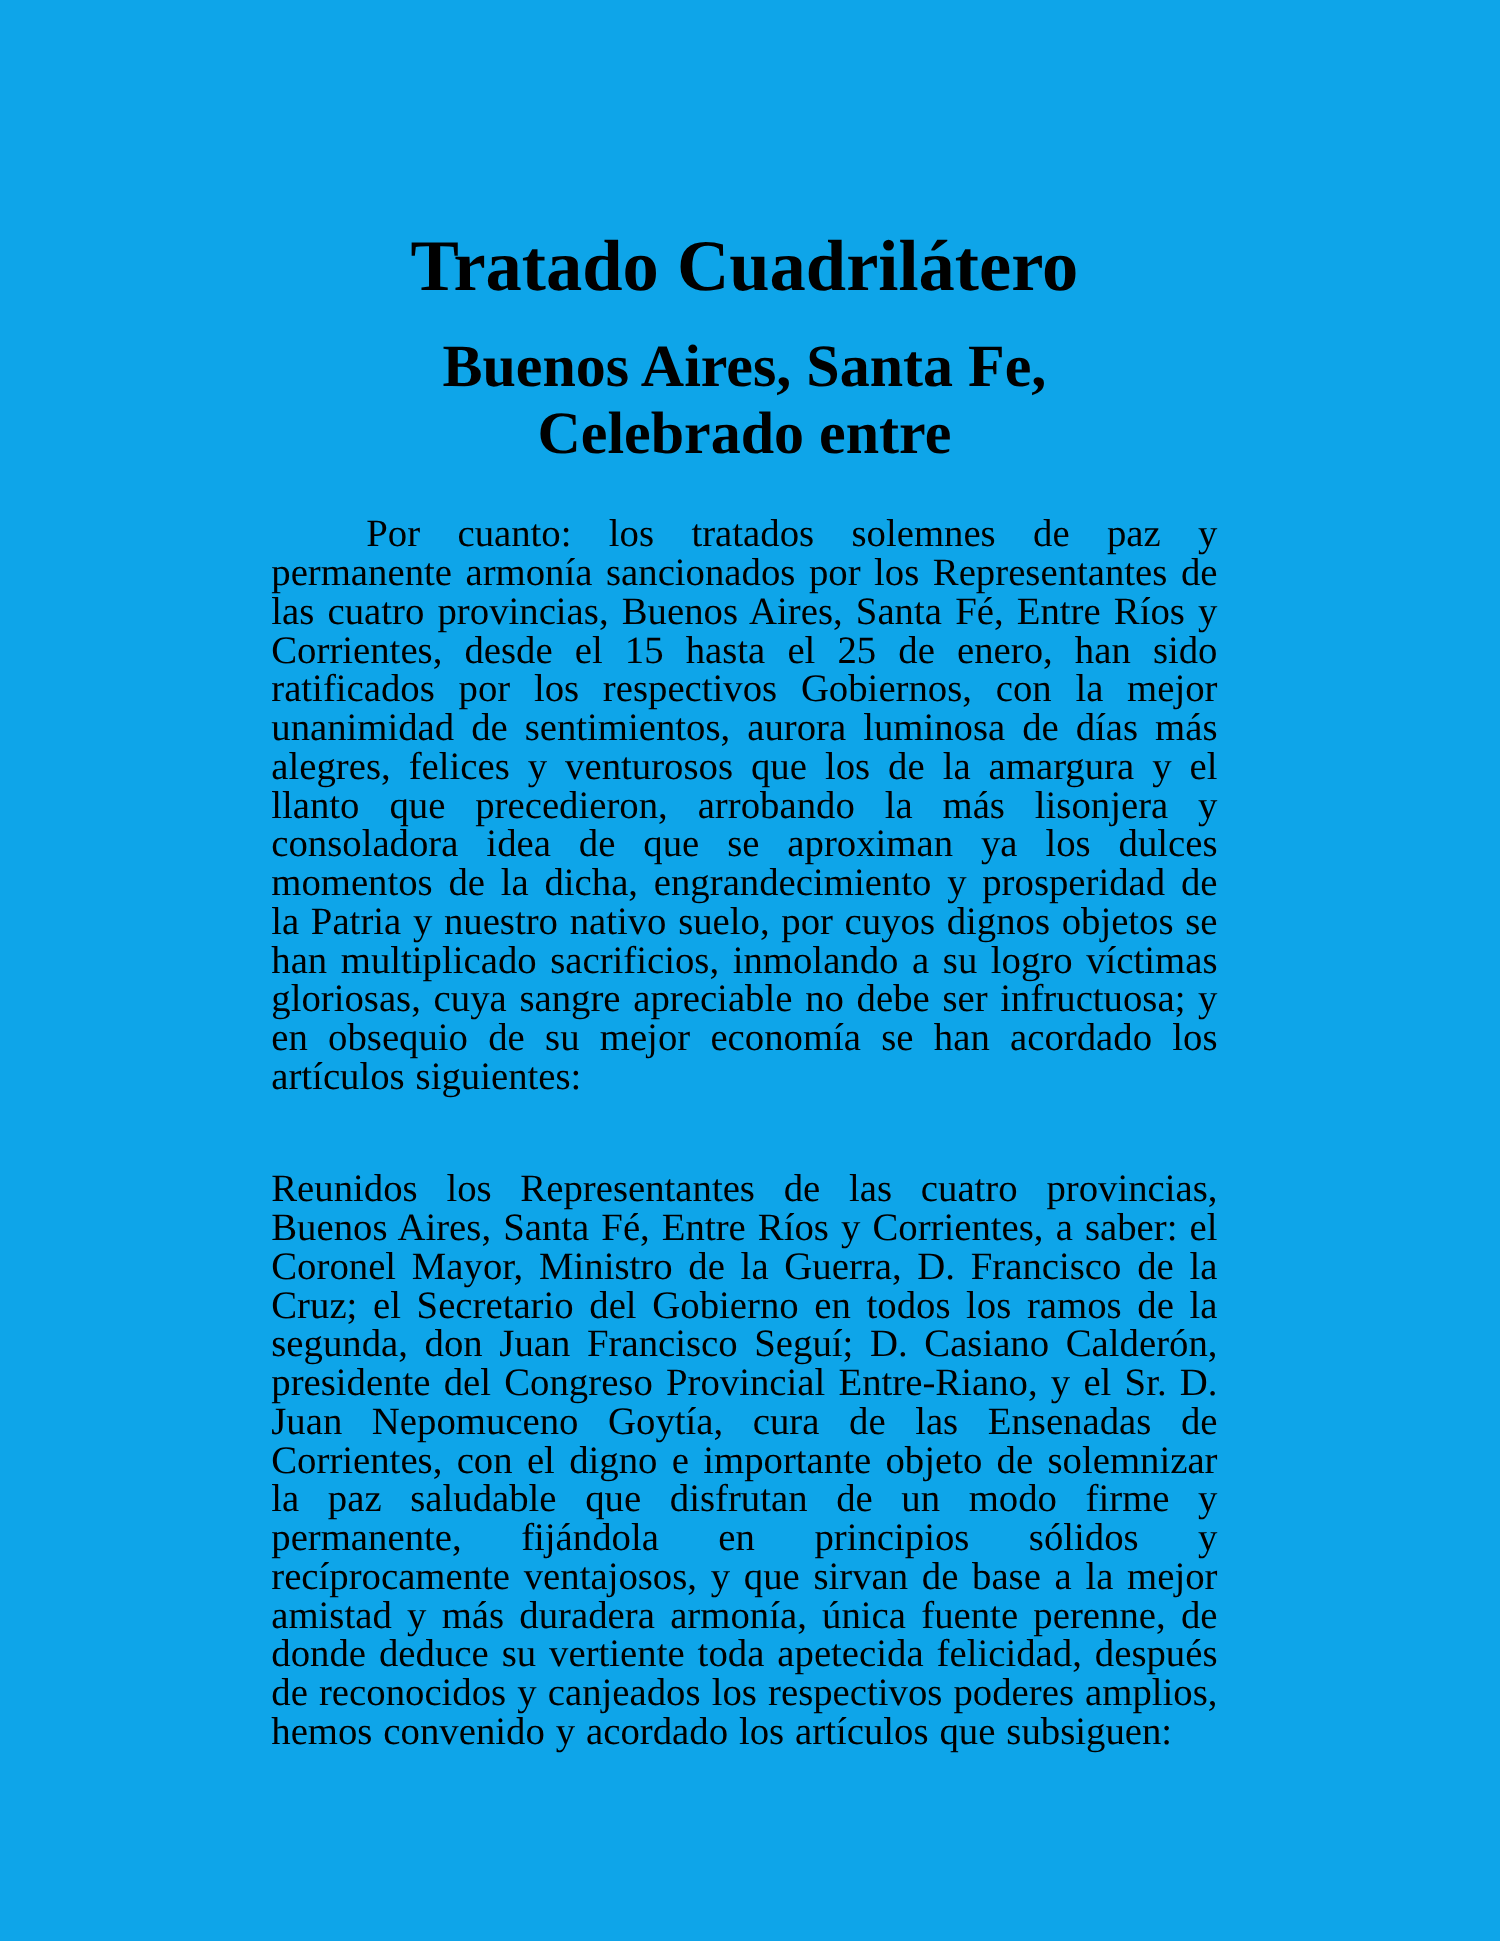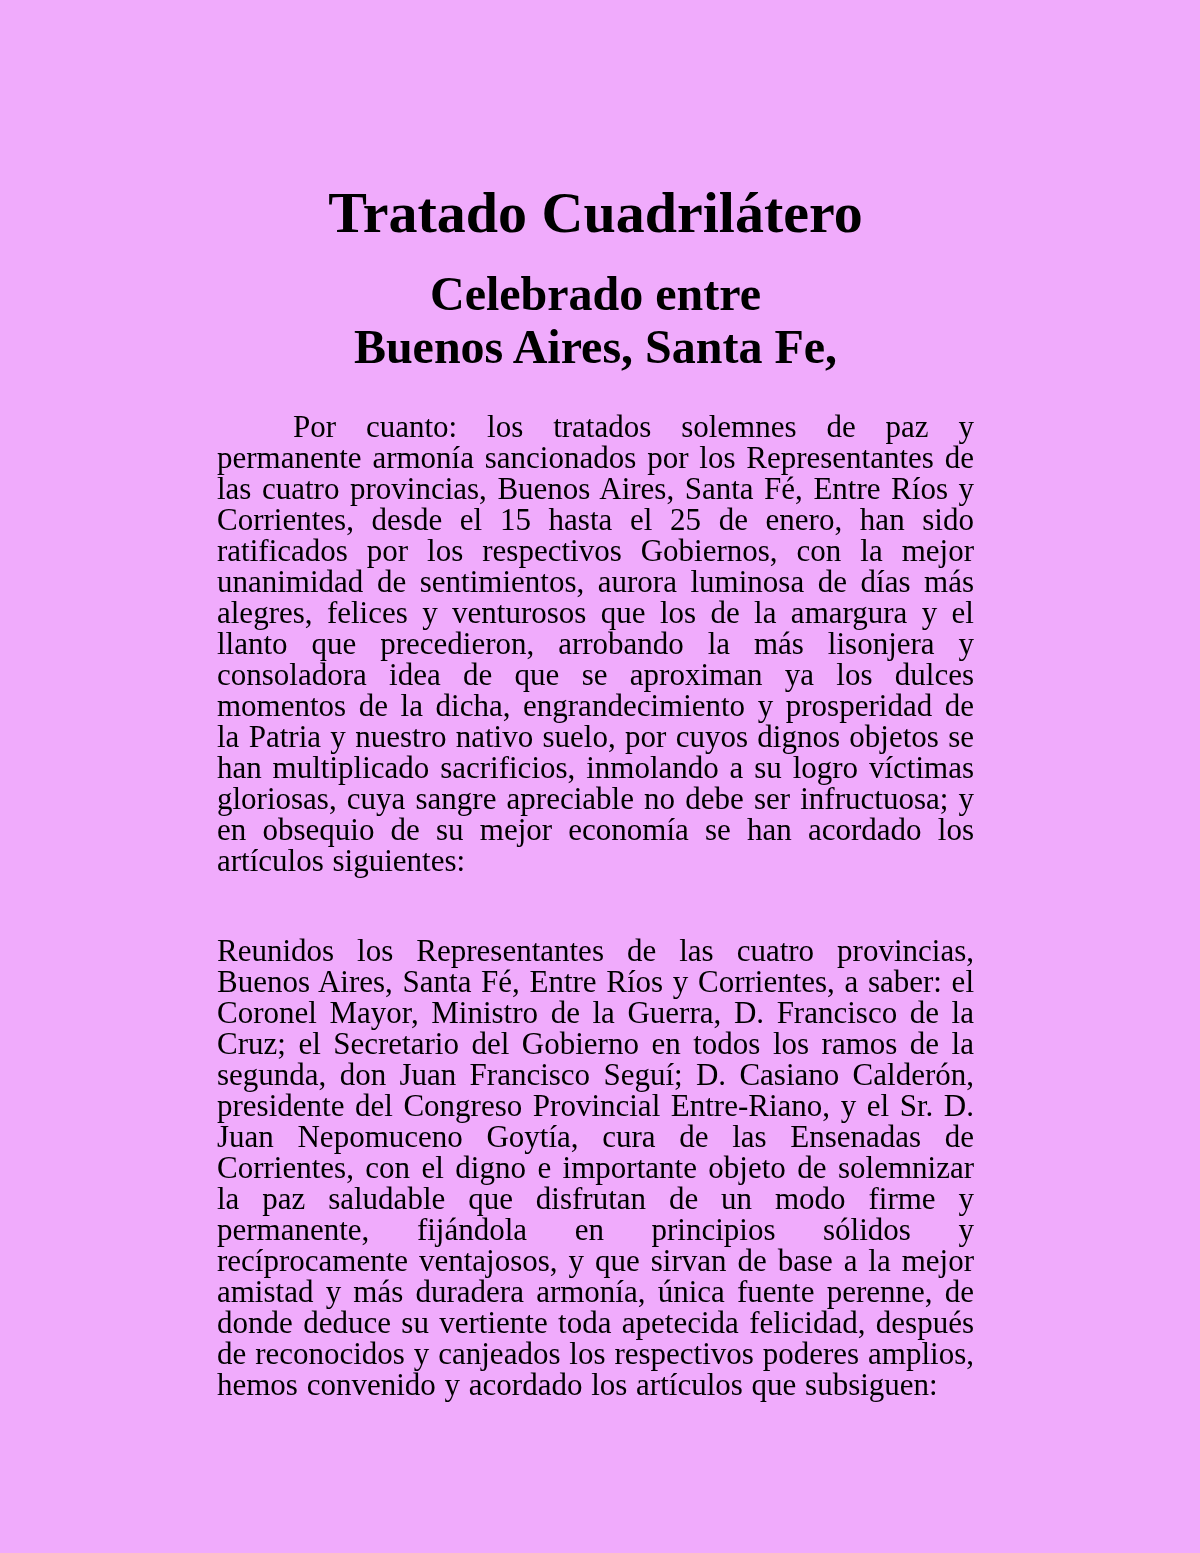--- a/index.html
+++ b/index.html
@@ -4,21 +4,21 @@
 <style>
   html, body {
     margin: 0;
     padding: 0;
     background: #ffffff;
   }
   .page {
     position: relative;
     width: 1200px;
     height: 1553px;
-    background: #f0abfc;
+    background: #0ea5e9;
     color: #000000;
     font-family: "Liberation Serif", "DejaVu Serif", serif;
     box-sizing: border-box;
     padding: 0 226px 0 217px;
     overflow: hidden;
   }
   .title {
     margin: 179px 0 21px 0;
     font-size: 58px;
     line-height: 67px;
@@ -57,22 +57,22 @@
   }
 </style>
 </head>
 <body>
 
 <div class="page">
 
   <h1 class="title">Tratado Cuadrilátero</h1>
 
   <div class="subtitle">
+    <span class="subtitle-line">Buenos Aires, Santa Fe,</span>
     <span class="subtitle-line">Celebrado entre</span>
-    <span class="subtitle-line">Buenos Aires, Santa Fe,</span>
   </div>
 
 
   <p class="body-para indented">Por cuanto: los tratados solemnes de paz y permanente armonía sancionados por los Representantes de las cuatro provincias, Buenos Aires, Santa Fé, Entre Ríos y Corrientes, desde el 15 hasta el 25 de enero, han sido ratificados por los respectivos Gobiernos, con la mejor unanimidad de sentimientos, aurora luminosa de días más alegres, felices y venturosos que los de la amargura y el llanto que precedieron, arrobando la más lisonjera y consoladora idea de que se aproximan ya los dulces momentos de la dicha, engrandecimiento y prosperidad de la Patria y nuestro nativo suelo, por cuyos dignos objetos se han multiplicado sacrificios, inmolando a su logro víctimas gloriosas, cuya sangre apreciable no debe ser infructuosa; y en obsequio de su mejor economía se han acordado los artículos siguientes:</p>
 
   <p class="body-para">Reunidos los Representantes de las cuatro provincias, Buenos Aires, Santa Fé, Entre Ríos y Corrientes, a saber: el Coronel Mayor, Ministro de la Guerra, D. Francisco de la Cruz; el Secretario del Gobierno en todos los ramos de la segunda, don Juan Francisco Seguí; D. Casiano Calderón, presidente del Congreso Provincial Entre-Riano, y el Sr. D. Juan Nepomuceno Goytía, cura de las Ensenadas de Corrientes, con el digno e importante objeto de solemnizar la paz saludable que disfrutan de un modo firme y permanente, fijándola en principios sólidos y recíprocamente ventajosos, y que sirvan de base a la mejor amistad y más duradera armonía, única fuente perenne, de donde deduce su vertiente toda apetecida felicidad, después de reconocidos y canjeados los respectivos poderes amplios, hemos convenido y acordado los artículos que subsiguen:</p>
 
 </div>
 
 </body></html>

